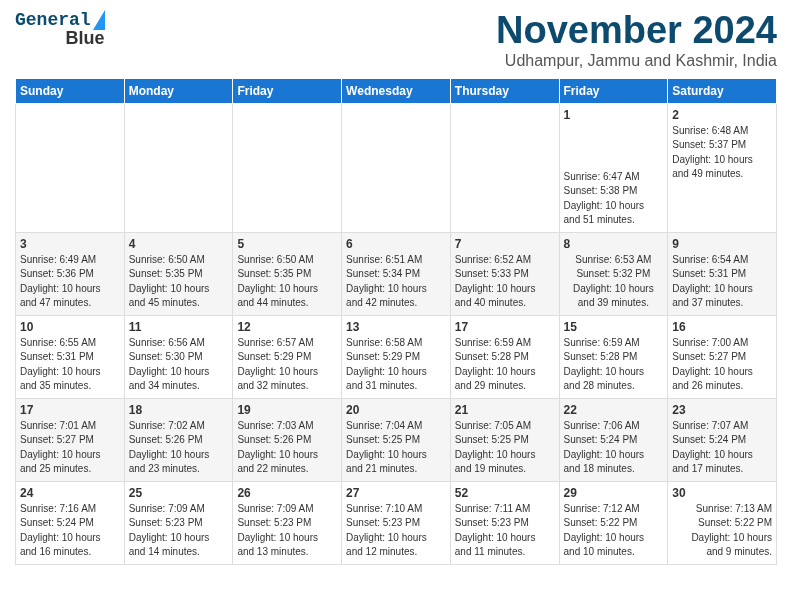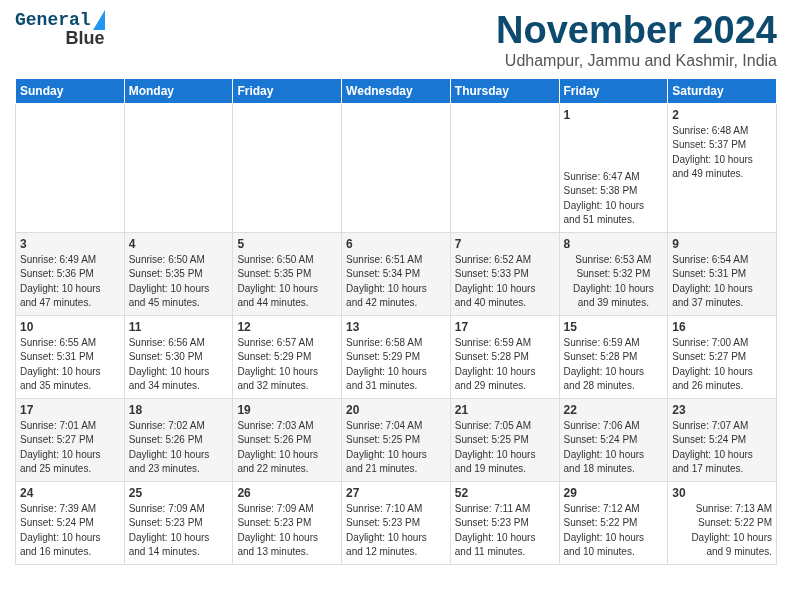--- a/index.html
+++ b/index.html
@@ -286,21 +286,21 @@
           <span class="day-num">23</span>
           <div class="day-detail" style="white-space: pre-line;">Sunrise: 7:07 AM
 Sunset: 5:24 PM
 Daylight: 10 hours
 and 17 minutes.</div>
         </td>
       </tr>
       <tr>
         <td>
           <span class="day-num">24</span>
-          <div class="day-detail" style="white-space: pre-line;">Sunrise: 7:39 AM
+          <div class="day-detail" style="white-space: pre-line;">Sunrise: 7:16 AM
 Sunset: 5:24 PM
 Daylight: 10 hours
 and 16 minutes.</div>
         </td>
         <td>
           <span class="day-num">25</span>
           <div class="day-detail" style="white-space: pre-line;">Sunrise: 7:09 AM
 Sunset: 5:23 PM
 Daylight: 10 hours
 and 14 minutes.</div>

